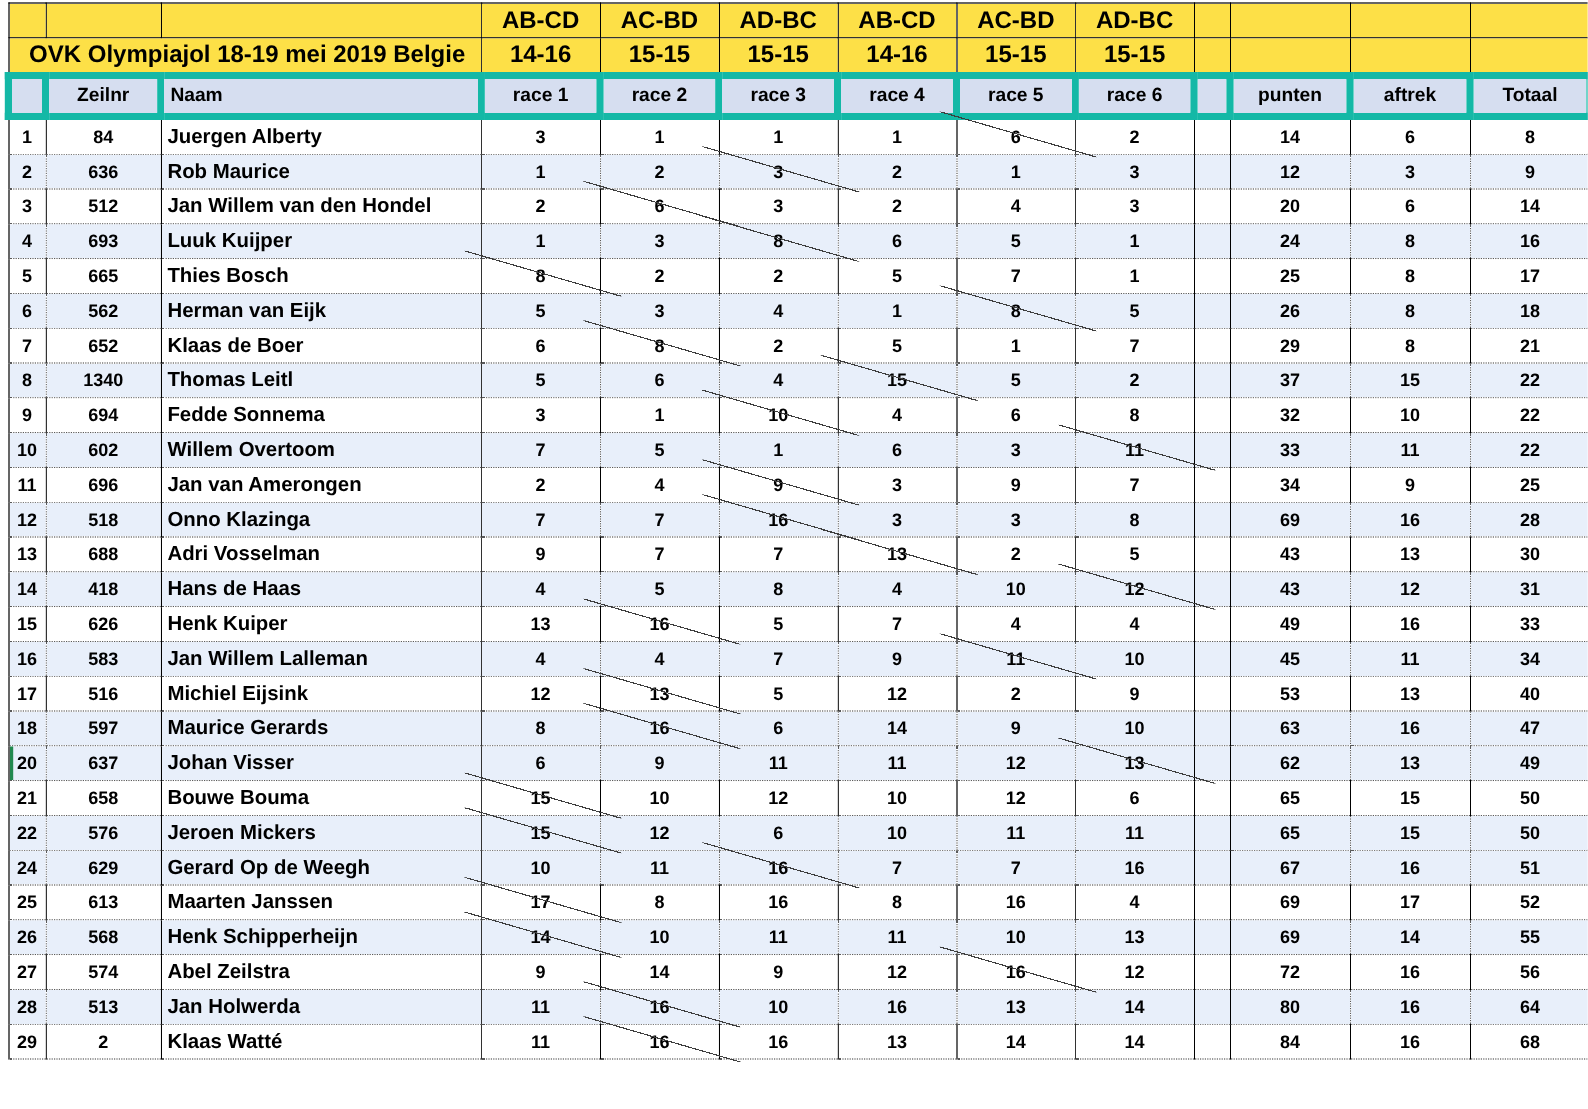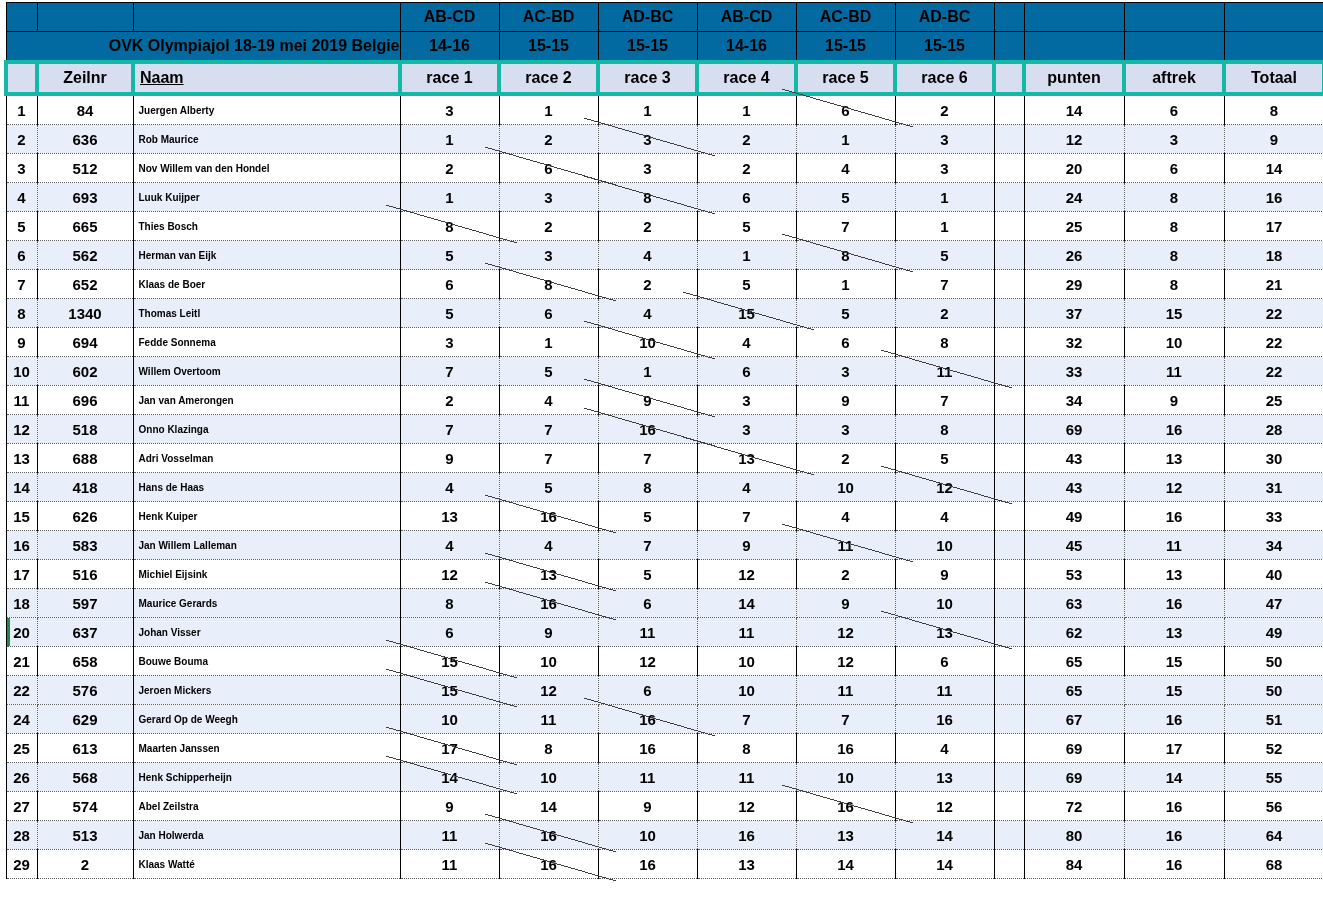--- a/index.html
+++ b/index.html
@@ -2,30 +2,30 @@
 <html><head>
 <meta charset="utf-8">
 <style>
   html,body{margin:0;padding:0;background:#fff;}
   body{width:1323px;height:924px;overflow:hidden;
        font-family:"Liberation Sans",sans-serif;font-weight:bold;color:#000;}
   table{border-collapse:collapse;table-layout:fixed;margin:2px 0 0 4px;width:1318px;}
   td{height:28px;padding:0;font-size:15px;text-align:center;vertical-align:middle;
      position:relative;overflow:visible;white-space:nowrap;}
   
-  tr.hrow td{border:1px solid #000;background:#0369a1;font-size:16px;}
-  td.title-cell{text-align:right;padding-left:4px;font-size:16.5px;margin-top:31px;}
+  tr.hrow td{border:1px solid #000;background:#fde047;font-size:20px;}
+  td.title-cell{text-align:center;padding-left:4px;font-size:16.5px;margin-top:31px;}
   
-  tr.colhead td{background:#d6def0;border:4px solid #14b8a6;font-size:16px;}
-  tr.colhead td.c-naam{text-align:left;padding-left:5px;text-decoration:underline;}
+  tr.colhead td{background:#d6def0;border:6px solid #14b8a6;font-size:16px;}
+  tr.colhead td.c-naam{text-align:left;padding-left:5px;}
   
   tr.data td{border-bottom:1px dotted #595959;}
   tr.white td{background:#fff;border-right:1px solid #000;}
   tr.blue  td{background:#e8effa;border-right:1px dotted #595959;}
-  tr.data td.c-naam{text-align:left;padding-left:5px;font-size:10px;}
+  tr.data td.c-naam{text-align:left;padding-left:5px;font-size:17px;}
   td.vsolid{border-right:1px solid #000 !important;}
   td.c-rank{border-left:1px solid #000;}
   td.sel-green{box-shadow:inset 3px 0 0 0 #21894f;}
   tbody tr:last-child td{border-bottom:1px dotted #595959;}
   
   .strike{position:absolute;left:-15px;right:-18px;top:-7px;bottom:-3px;z-index:3;
           background:linear-gradient(to top right,
             transparent 49.35%, #3d3d3d 49.35%, #3d3d3d 50.65%, transparent 50.65%);
           pointer-events:none;}
 </style>
@@ -120,21 +120,21 @@
     <td class="c-race">1</td>
     <td class="c-race vsolid">3</td>
     <td class="c-gap vsolid"></td>
     <td class="c-punten">12</td>
     <td class="c-aftrek">3</td>
     <td class="c-totaal vsolid">9</td>
   </tr>
       <tr class="data white">
     <td class="c-rank">3</td>
     <td class="c-zeilnr vsolid">512</td>
-    <td class="c-naam vsolid">Nov Willem van den Hondel</td>
+    <td class="c-naam vsolid">Jan Willem van den Hondel</td>
     <td class="c-race">2</td>
     <td class="c-race">6<span class="strike"></span></td>
     <td class="c-race">3</td>
     <td class="c-race">2</td>
     <td class="c-race">4</td>
     <td class="c-race vsolid">3</td>
     <td class="c-gap vsolid"></td>
     <td class="c-punten">20</td>
     <td class="c-aftrek">6</td>
     <td class="c-totaal vsolid">14</td>

